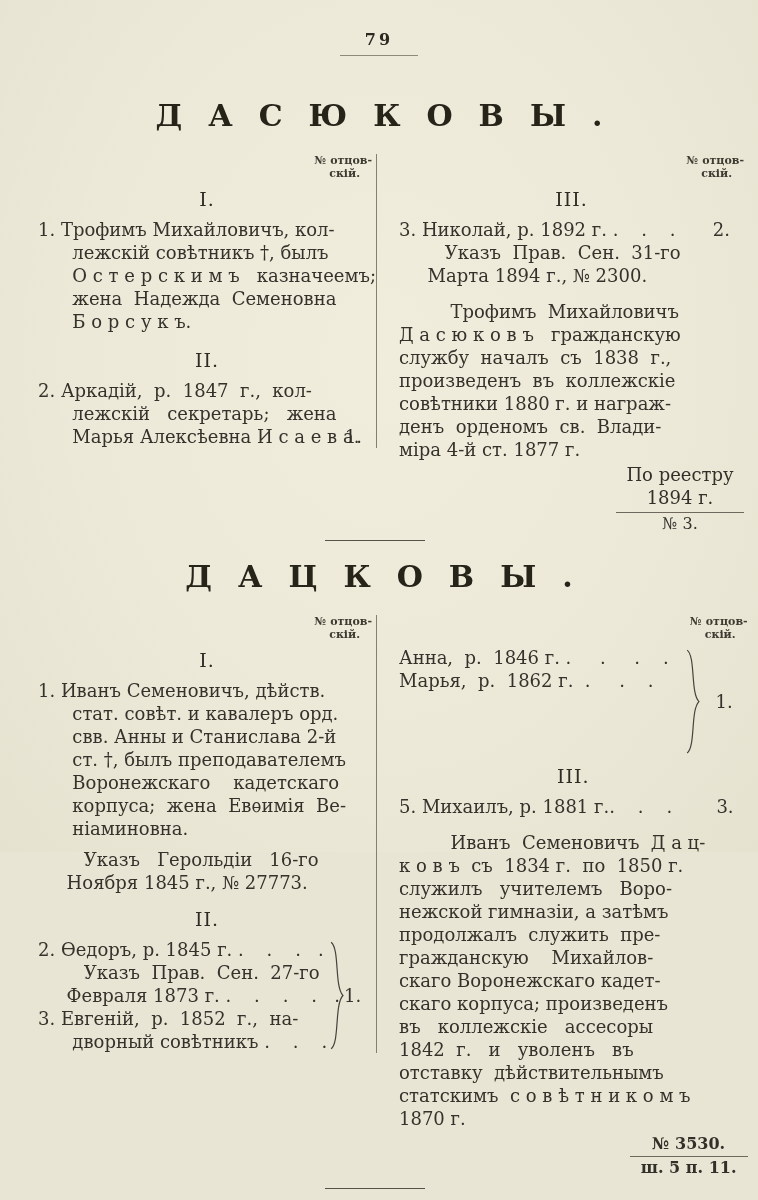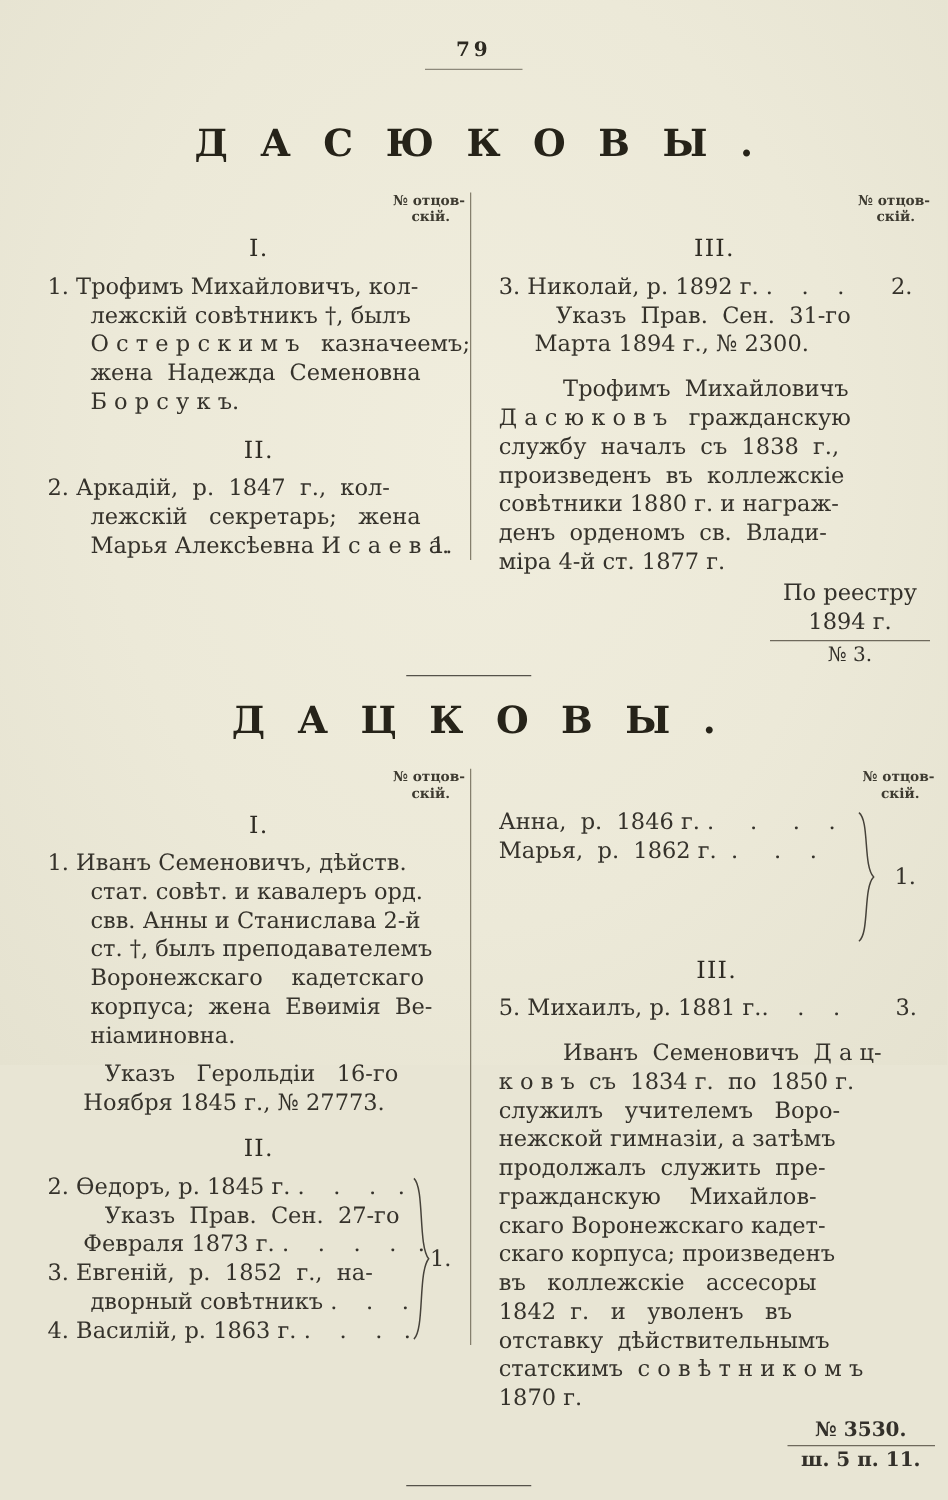--- a/index.html
+++ b/index.html
@@ -207,21 +207,20 @@
           <div class="tline">     Ноября 1845 г., № 27773.</div>
         </div>
       <div class="roman" style="margin-top:14px">II.</div>
       <div class="bracegroup">
         <div class="bg-lines">
             <div class="tline">2. Ѳедоръ, р. 1845 г. .    .    .   .</div>
             <div class="tline">        Указъ  Прав.  Сен.  27-го</div>
             <div class="tline">     Февраля 1873 г. .    .    .    .   .</div>
             <div class="tline">3. Евгеній,  р.  1852  г.,  на-</div>
             <div class="tline">      дворный совѣтникъ .    .    .</div>
-            <div class="tline">4. Василій, р. 1863 г. .    .    .   .</div>
           </div>
         <div class="bg-brace">
           <svg viewBox="0 0 14 100" preserveAspectRatio="none" aria-hidden="true">
             <path d="M2 2 C 10 8, 5 42, 13 50 C 5 58, 10 92, 2 98" fill="none" stroke="#46423a" stroke-width="1.2" vector-effect="non-scaling-stroke"></path>
           </svg>
         </div>
         <div class="bg-num">1.</div>
       </div>
     </div>
 

